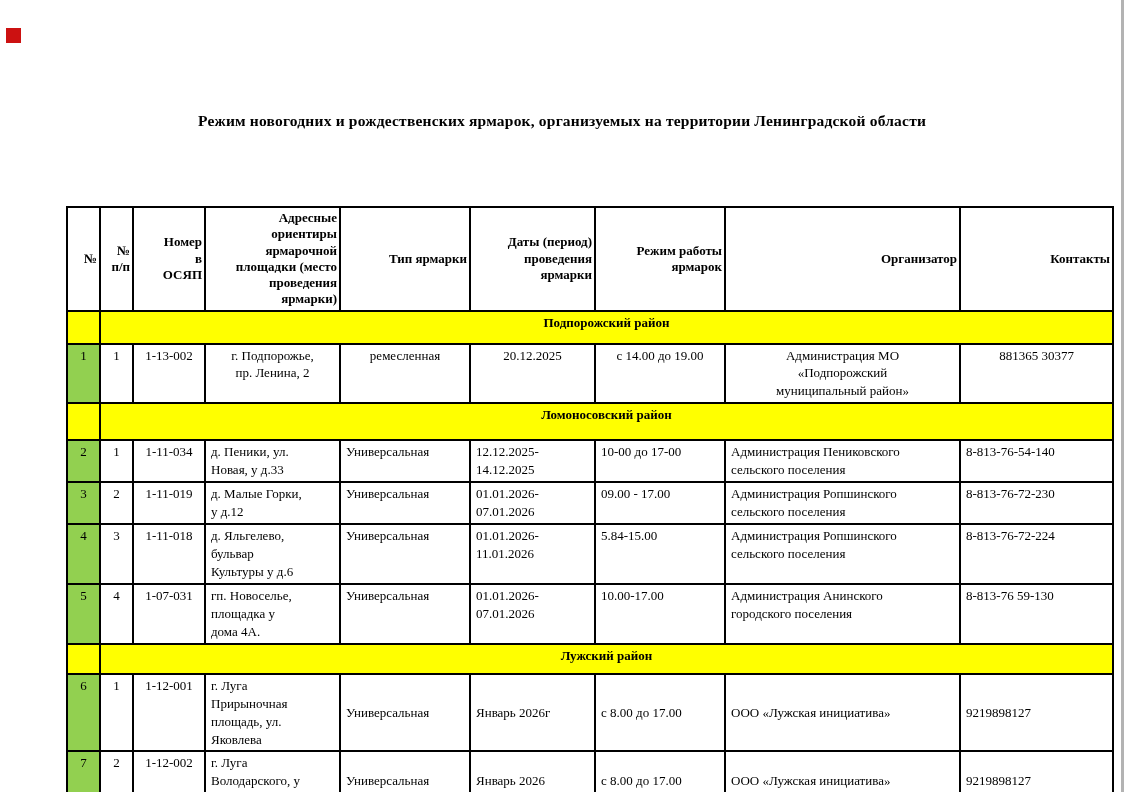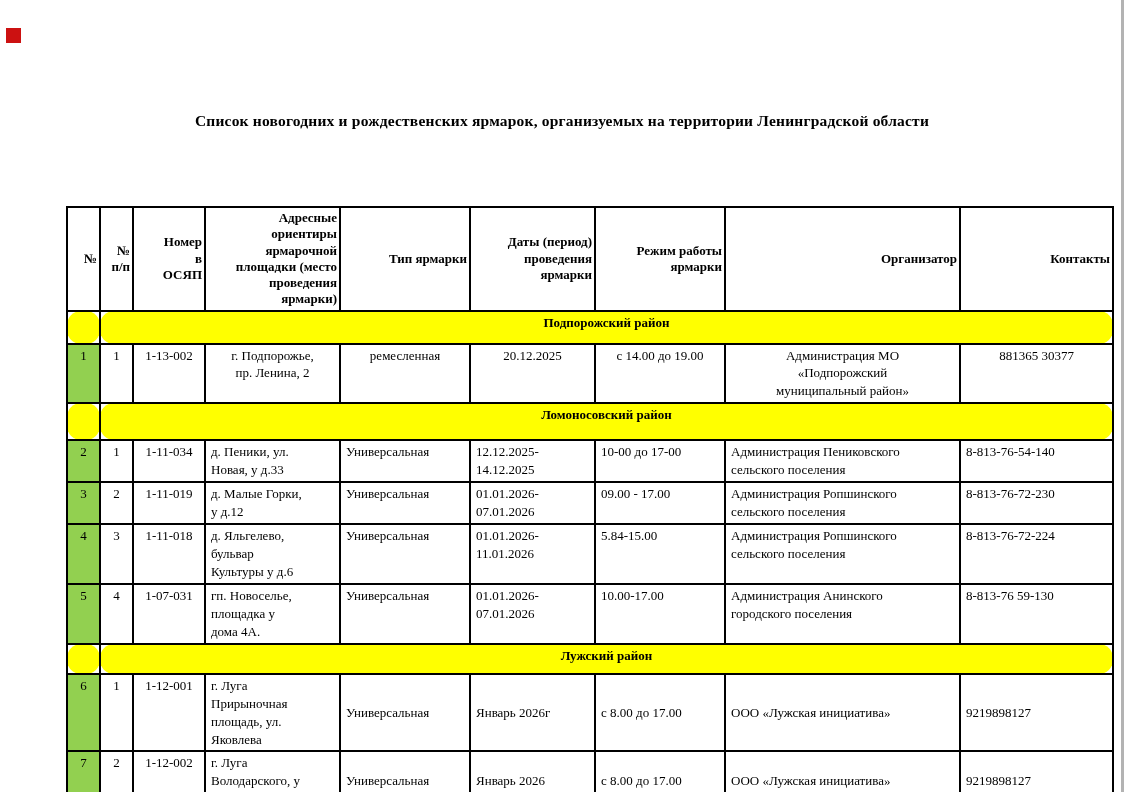--- a/index.html
+++ b/index.html
@@ -24,32 +24,32 @@
   tr.h-header{height:100px} tr.h-sec1{height:33px} tr.h-r1{height:53px}
   tr.h-sec2{height:37px} tr.h-r2{height:39px} tr.h-r3{height:38px} tr.h-r4{height:57px}
   tr.h-r5{height:51px} tr.h-sec3{height:30px} tr.h-r6{height:75px} tr.h-r7{height:55px}
 
   td { line-height:1.38; }
   td.green { background:#92d050; text-align:center; }
   td.numc  { text-align:center; }
   tr.row-c td { text-align:center; }
   td.vm { vertical-align:middle; }
 
-  tr.section-row td { background:#ffff00; font-weight:bold; text-align:center;border-radius:14px; }
+  tr.section-row td { background:#ffff00; font-weight:bold; text-align:center; }
   tr.section-row td.sec-cell { padding-top:2px; }
   tr.sec-bottom td.sec-cell { vertical-align:bottom; padding-bottom:15px; }
   tr.sec-top td.sec-cell { vertical-align:top; }
 </style>
 </head>
 <body>
 
 <div class="rec-indicator"></div>
 <div class="right-edge"></div>
 
-<div class="title">Список новогодних и рождественских ярмарок, организуемых на территории Ленинградской области</div>
+<div class="title">Режим новогодних и рождественских ярмарок, организуемых на территории Ленинградской области</div>
 
 <table>
   <colgroup>
     <col class="c-num">
       <col class="c-pp">
       <col class="c-osyap">
       <col class="c-addr">
     <col class="c-type">
       <col class="c-dates">
       <col class="c-hours">
@@ -68,21 +68,21 @@
 ориентиры
 ярмарочной
 площадки (место
 проведения
 ярмарки)</th>
       <th>Тип ярмарки</th>
       <th>Даты (период)
 проведения
 ярмарки</th>
       <th>Режим работы
-ярмарки</th>
+ярмарок</th>
       <th>Организатор</th>
       <th>Контакты</th>
     </tr>
   </thead>
   <tbody>
     <tr class="section-row sec-top h-sec1">
       <td></td>
       <td colspan="8" class="sec-cell">Подпорожский район</td>
     </tr>
     <tr class="row-c h-r1">

